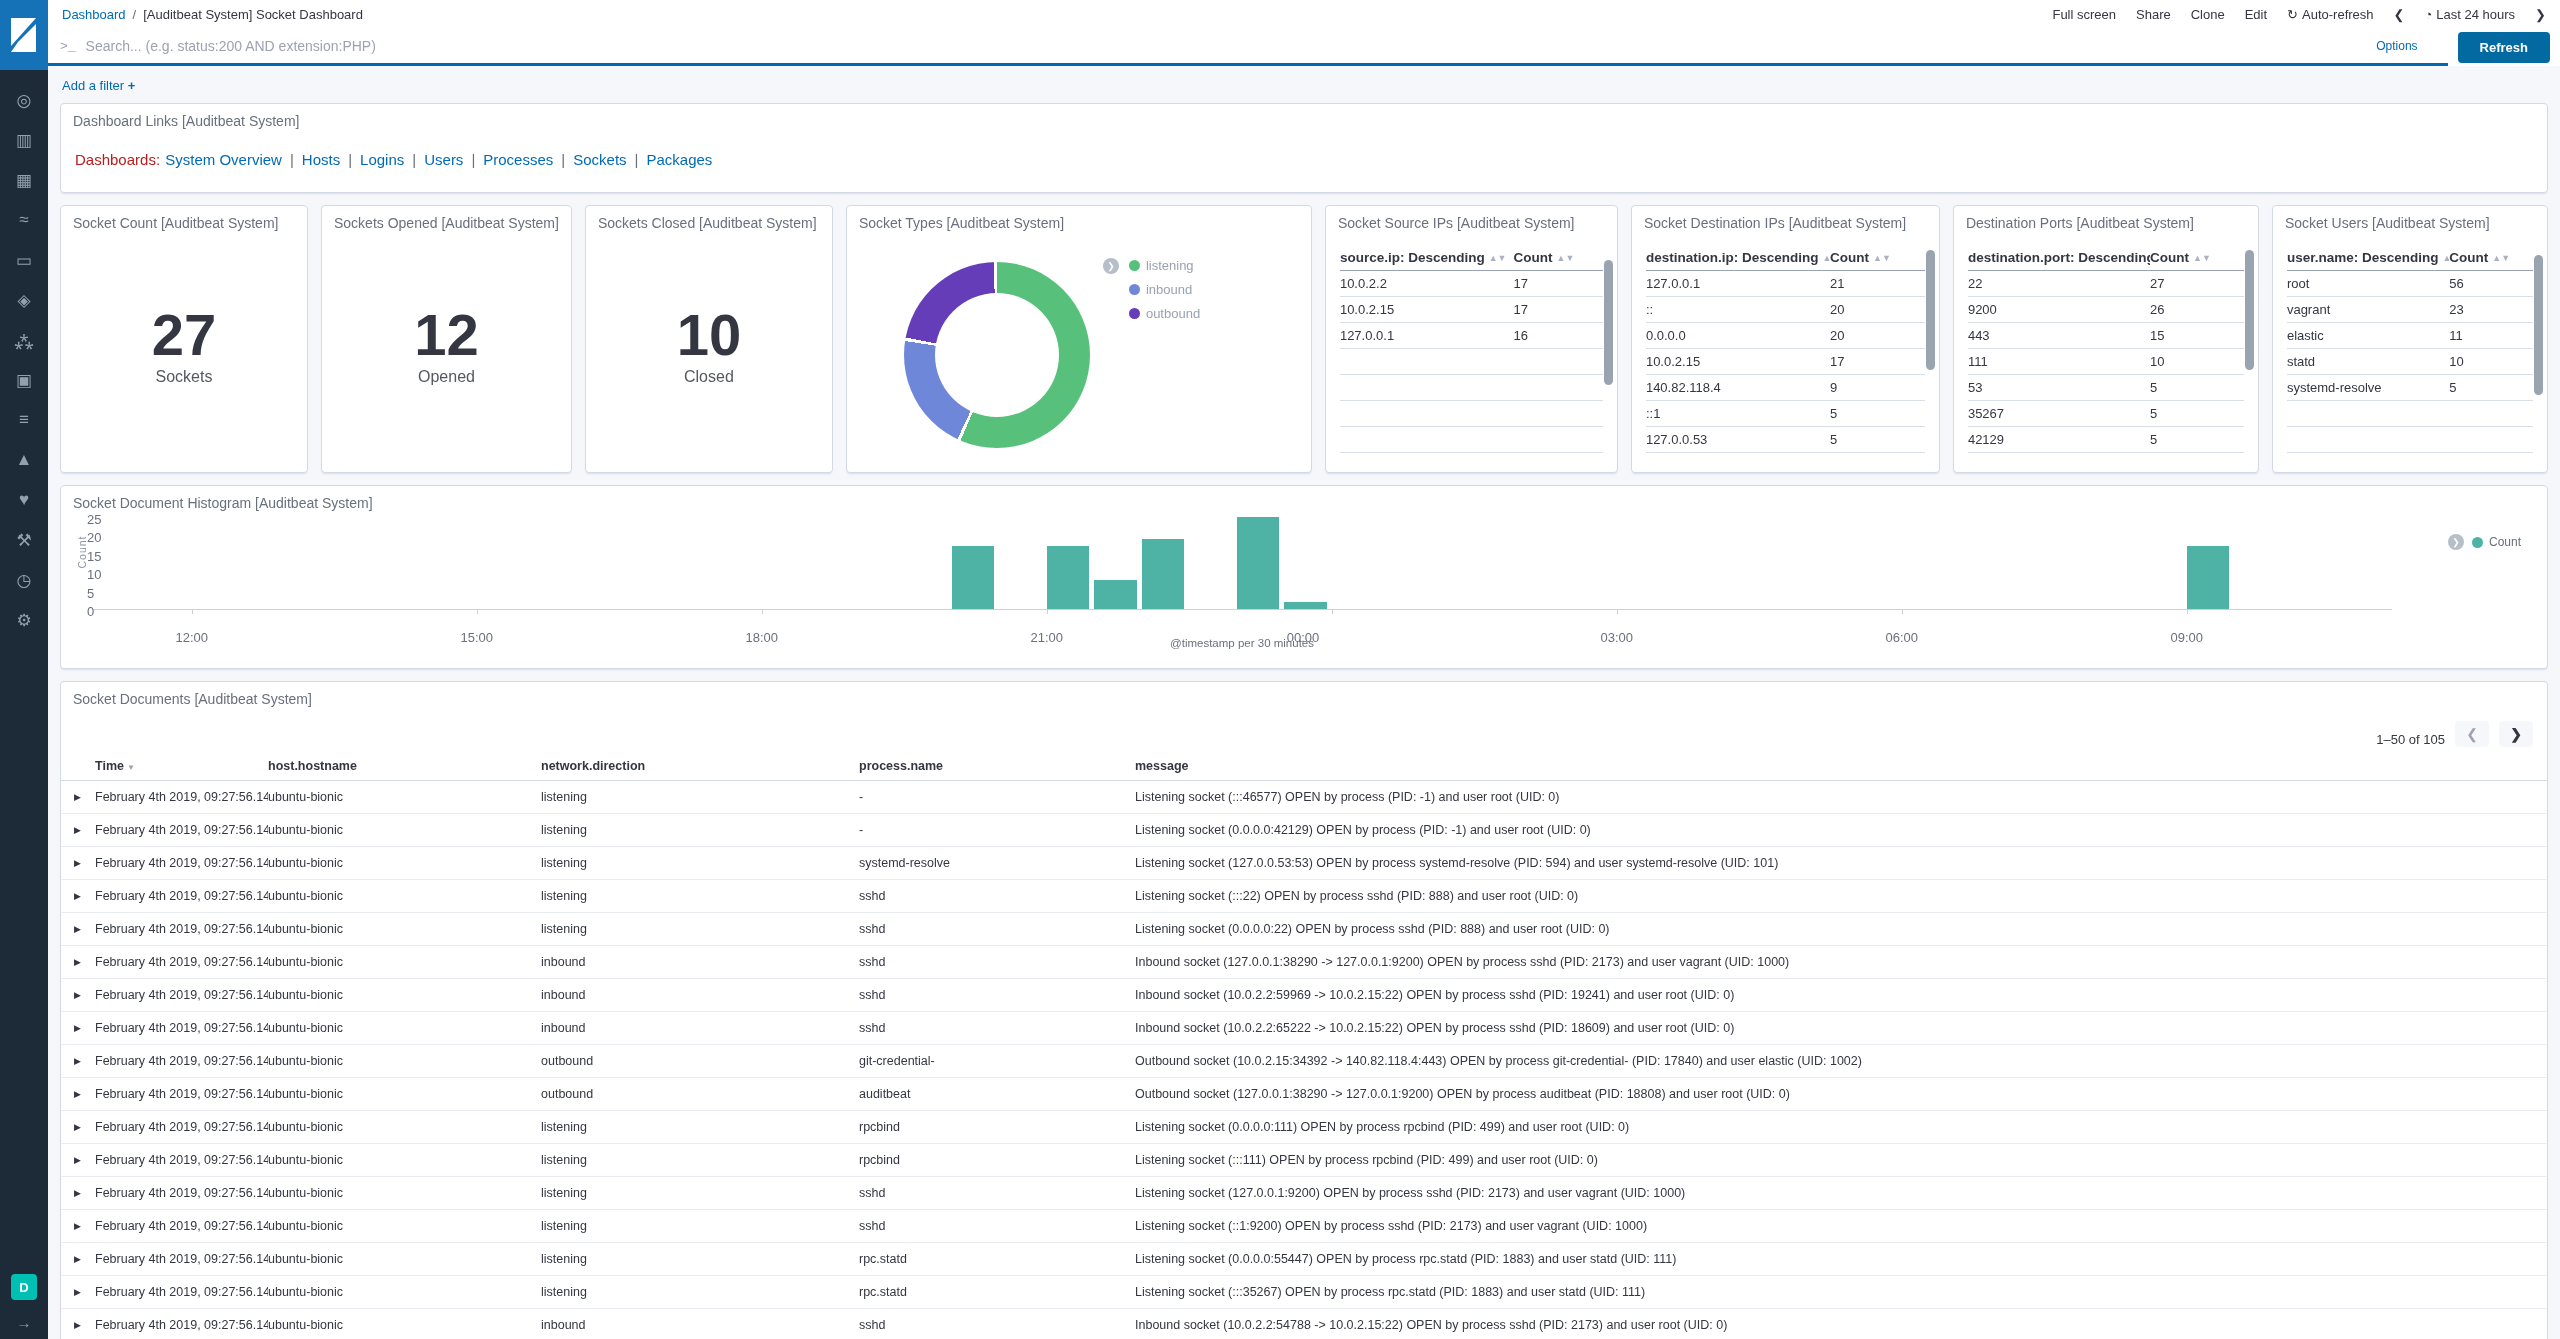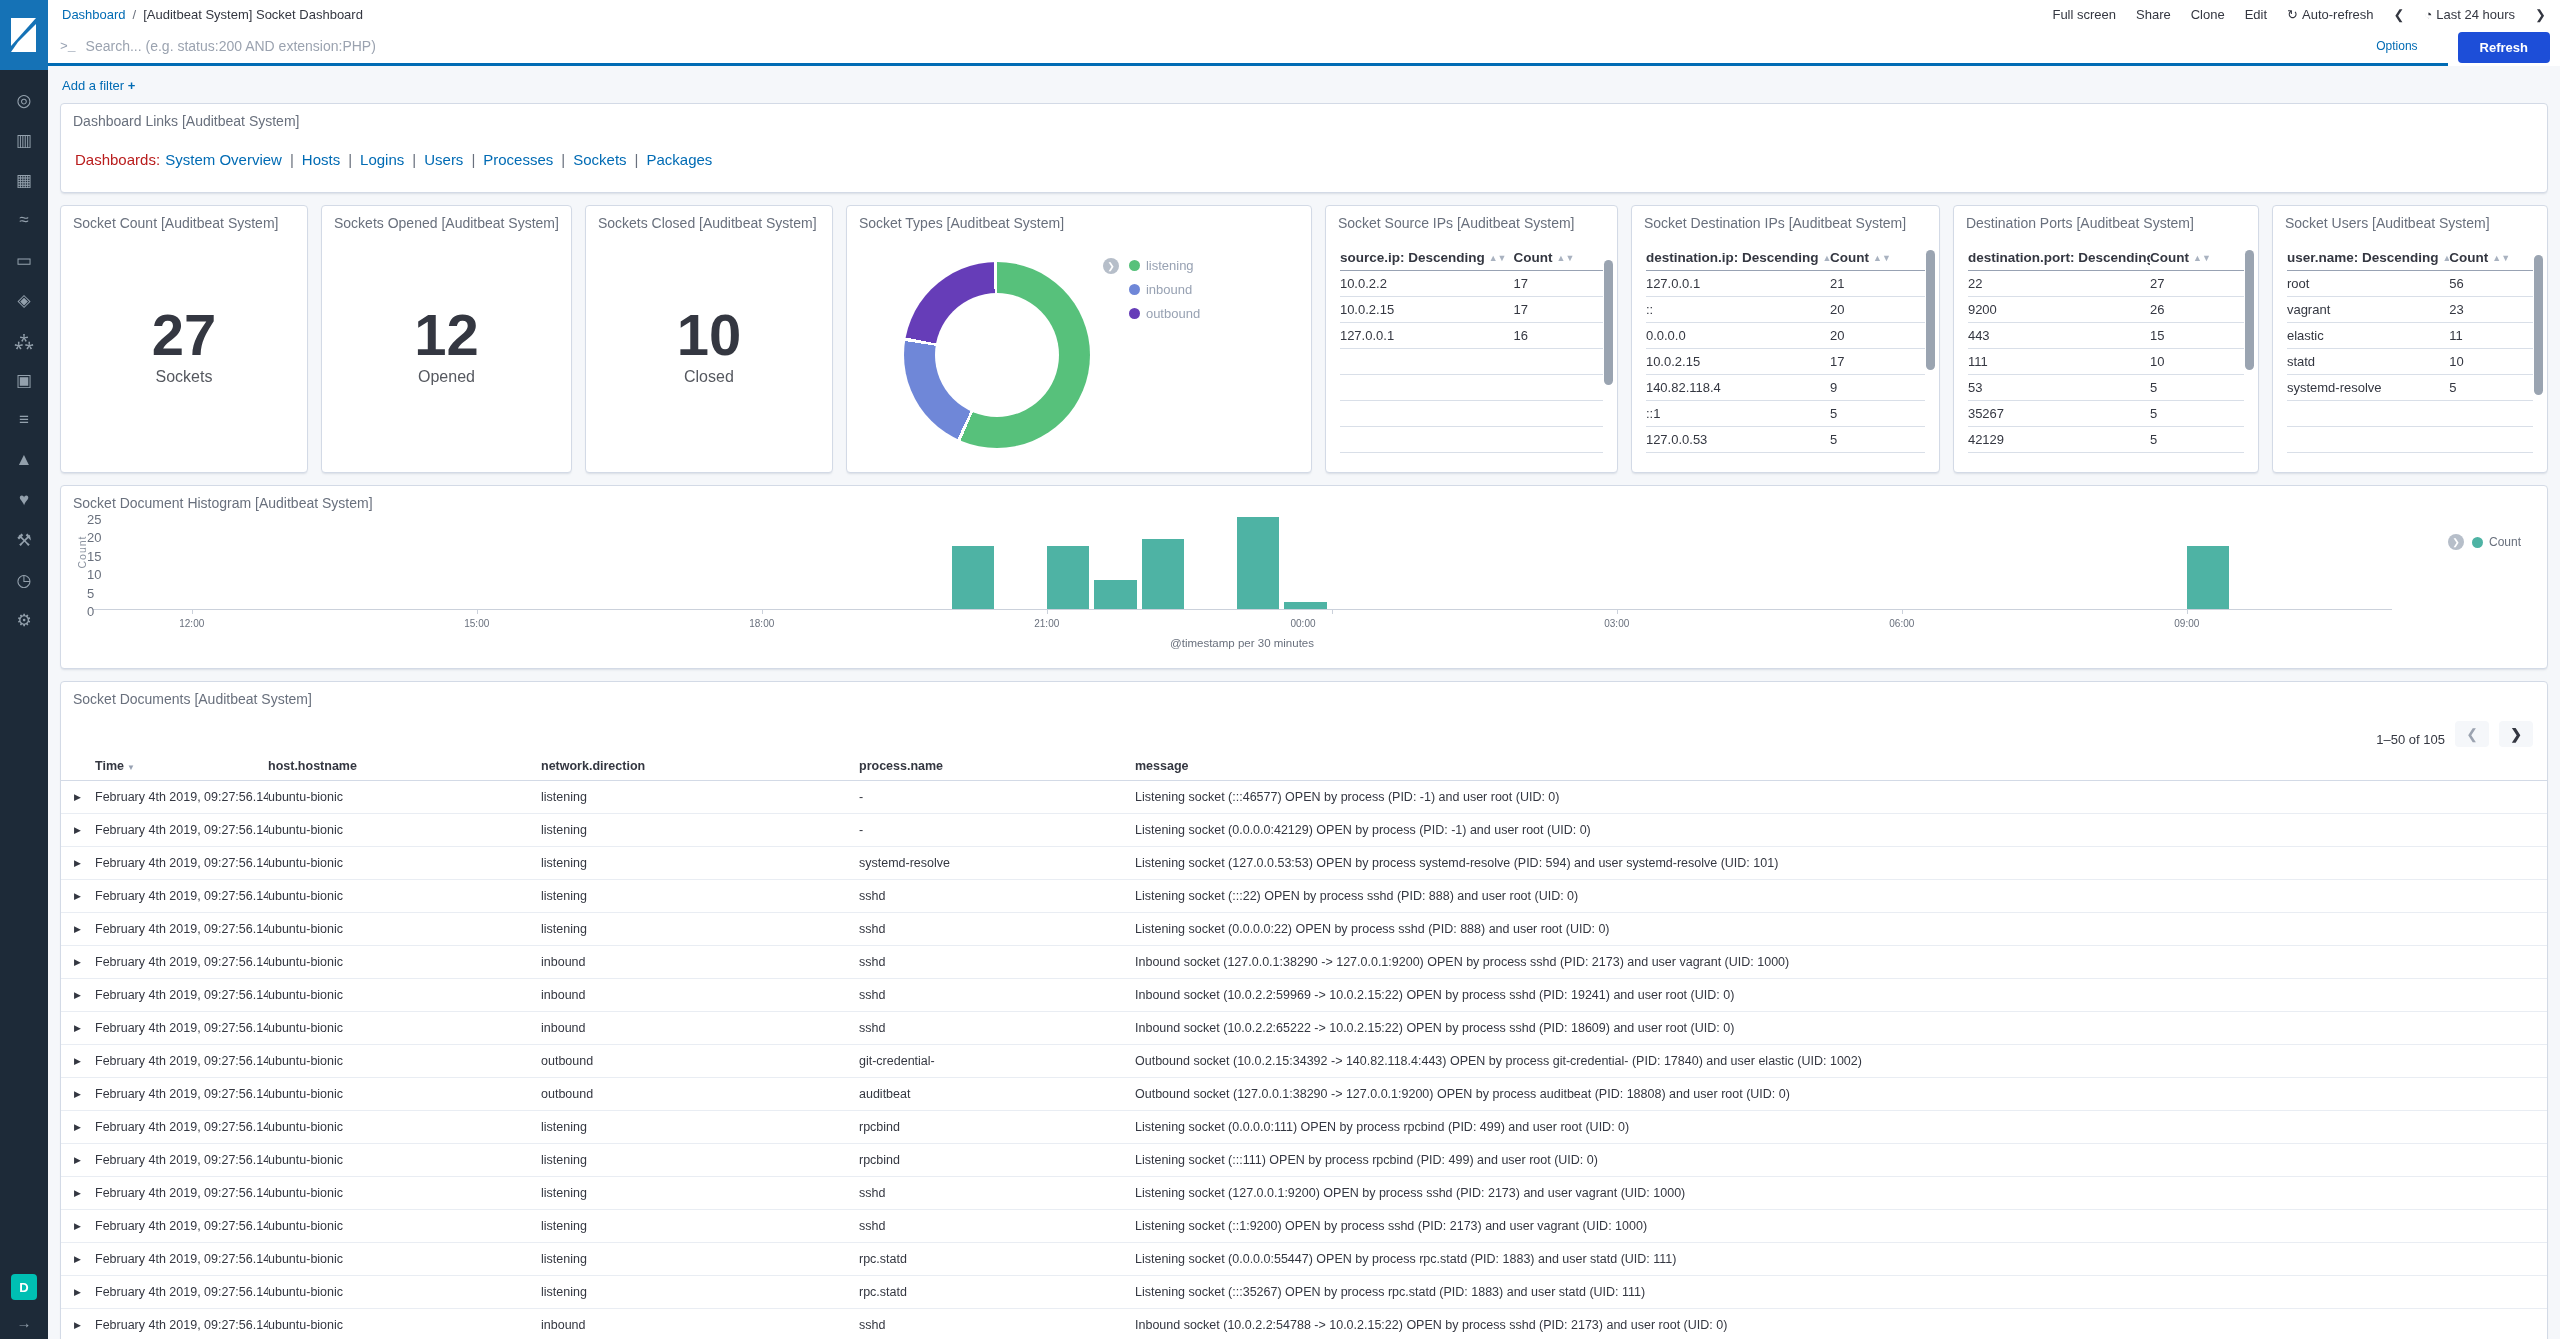--- a/index.html
+++ b/index.html
@@ -29,21 +29,21 @@
   .top-act { cursor:pointer; }
   .chev { font-size:13px; color:#343741; cursor:pointer; }
   .ico-sm { font-size:13px; margin-right:4px; color:#343741; }
   .search-row { display:flex; align-items:center; background:#fff; }
   .search-box { flex:1; display:flex; align-items:center; height:37px; border-bottom:3px solid #006BB4; padding:0 12px; }
   .prompt { color:#98A2B3; font-family:"Liberation Mono", monospace; font-size:13px; margin-right:10px; }
   .search-input { flex:1; border:none; outline:none; font-size:14px; color:#343741;
     font-family:"Liberation Sans", sans-serif; }
   .search-input::placeholder { color:#9BA3B0; }
   .options-link { color:#006BB4; font-size:12px; margin:0 18px; cursor:pointer; }
-  .refresh-btn { background:#1d4ed8; color:#fff; border:none; border-radius:4px; font-weight:bold; font-size:13px;
+  .refresh-btn { background:#0369a1; color:#fff; border:none; border-radius:4px; font-weight:bold; font-size:13px;
     padding:8px 22px; margin:0 10px; cursor:pointer; }
 
   
   .content { flex:1; padding:8px 12px 0 12px; overflow:hidden; }
   .filter-row { padding:4px 2px 10px 2px; font-size:13px; }
   .add-filter { color:#006BB4; cursor:pointer; }
   .add-filter b { font-weight:bold; }
 
   .panel { background:#fff; border:1px solid #D3DAE6; border-radius:4px; box-shadow:0 2px 2px -1px rgba(152,162,179,.3); position:relative; }
   .panel-title { font-size:14px; color:#69707D; padding:9px 12px 0 12px; white-space:nowrap; overflow:hidden; }
@@ -80,21 +80,21 @@
   .agg-c2 { flex:0 0 34%; overflow:hidden; }
   .sort-ic { display:inline-block; margin-left:4px; color:#A9B2C0; font-size:9px; vertical-align:1px; }
   .agg-scroll { position:absolute; right:4px; top:44px; width:9px; height:214px; }
   .agg-thumb { position:absolute; top:0; left:0; width:9px; border-radius:5px; background:#9AA4B1; }
 
   
   .hist-panel { height:184px; margin-bottom:12px; }
   .hist-body { position:absolute; inset:0; }
   .axis-x { position:absolute; height:1px; background:#CBD1DB; }
   .tickmark { position:absolute; width:1px; height:4px; background:#CBD1DB; }
-  .tick-x { position:absolute; font-size:10px; color:#69707D; transform:translateX(-50%); }
+  .tick-x { position:absolute; font-size:13px; color:#69707D; transform:translateX(-50%);margin-top:12px; }
   .tick-y { position:absolute; font-size:13px; color:#69707D; text-align:left; width:22px; }
   .bar { position:absolute; background:#4EB3A4; cursor:pointer; }
   .ylab { position:absolute; left:4px; top:60px; font-size:10.5px; color:#8b93a0; transform:rotate(-90deg); letter-spacing:1px; }
   .xlab { position:absolute; font-size:11.5px; color:#69707D; transform:translateX(-50%); }
   .hist-legend { position:absolute; right:26px; top:48px; display:flex; align-items:center; font-size:12px; color:#69707D; }
   .hist-legend .legend-arrow { position:static; margin-right:8px; }
   .hist-legend .legend-dot { background:#4EB3A4; }
 
   
   .docs-panel { height:662px; }

